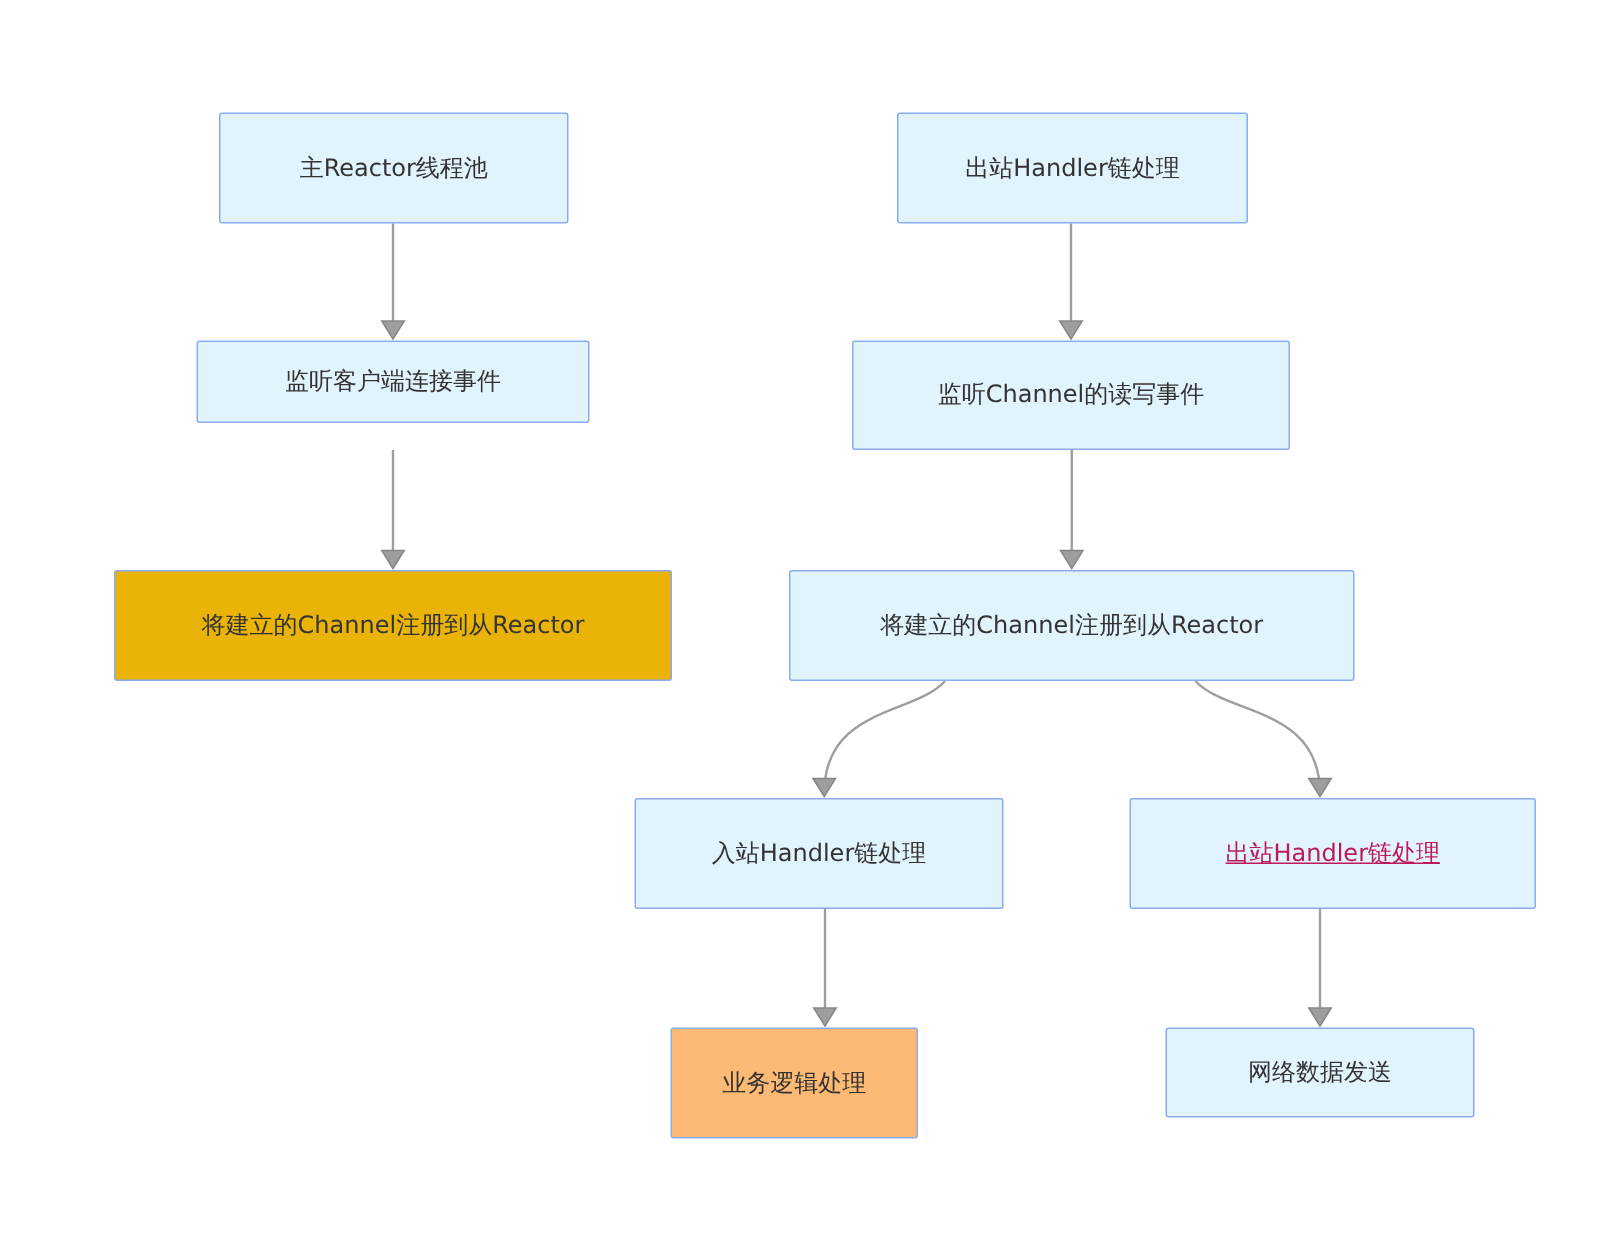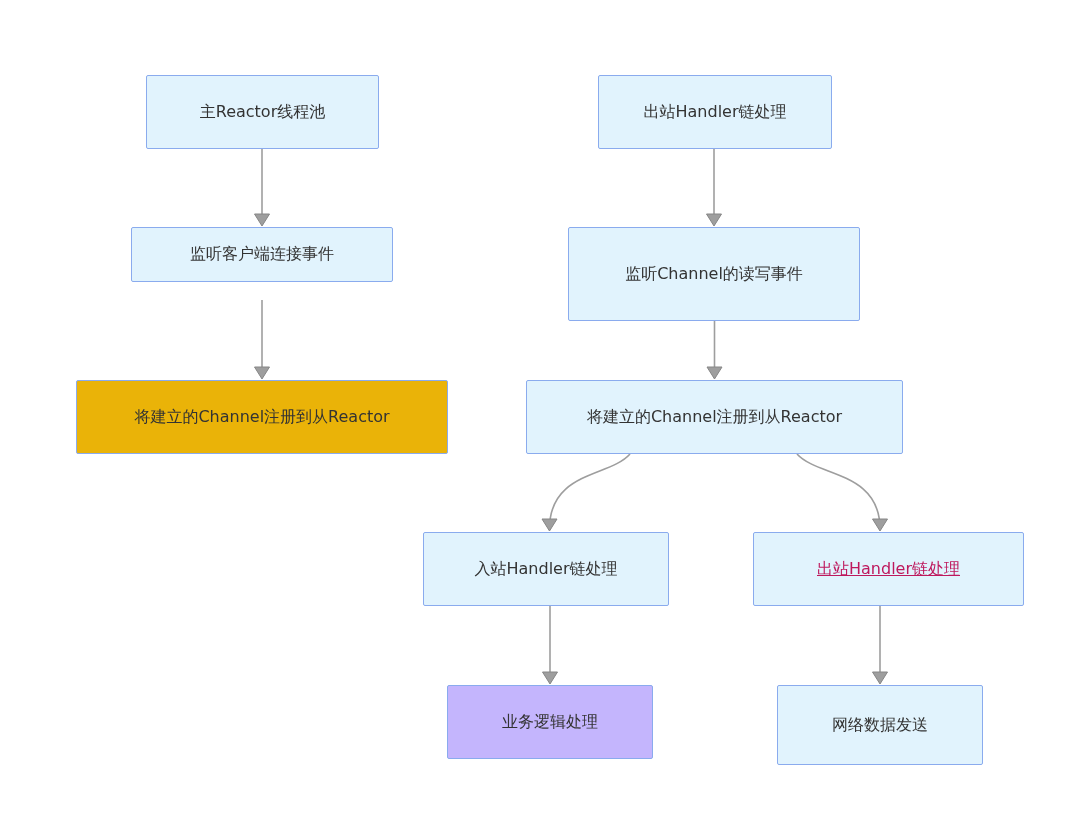--- a/index.html
+++ b/index.html
@@ -73,32 +73,32 @@
       </div>
       <div class="node" style="left: 131px; top: 227px; width: 262px; height: 55px; background: rgb(225, 243, 253); border-color: rgb(138, 171, 238); color: rgb(51, 51, 51);">
         <span class="node-label">监听客户端连接事件</span>
       </div>
       <div class="node" style="left: 76px; top: 380px; width: 372px; height: 74px; background: #eab308; border-color: rgb(138, 171, 238); color: rgb(51, 51, 51);">
         <span class="node-label">将建立的Channel注册到从Reactor</span>
       </div>
       <div class="node" style="left: 598px; top: 75px; width: 234px; height: 74px; background: rgb(225, 243, 253); border-color: rgb(138, 171, 238); color: rgb(51, 51, 51);">
         <span class="node-label">出站Handler链处理</span>
       </div>
-      <div class="node" style="left: 568px; top: 227px; width: 292px; height: 94px; background: rgb(225, 243, 253); border-color: rgb(138, 171, 238); color: rgb(51, 51, 51);">
+      <div class="node" style="left: 568px; top: 227px; width: 292px; height: 73px; background: rgb(225, 243, 253); border-color: rgb(138, 171, 238); color: rgb(51, 51, 51);">
         <span class="node-label">监听Channel的读写事件</span>
       </div>
       <div class="node" style="left: 526px; top: 380px; width: 377px; height: 74px; background: rgb(225, 243, 253); border-color: rgb(138, 171, 238); color: rgb(51, 51, 51);">
         <span class="node-label">将建立的Channel注册到从Reactor</span>
       </div>
       <div class="node" style="left: 423px; top: 532px; width: 246px; height: 74px; background: rgb(225, 243, 253); border-color: rgb(138, 171, 238); color: rgb(51, 51, 51);">
         <span class="node-label">入站Handler链处理</span>
       </div>
       <div class="node" style="left: 753px; top: 532px; width: 271px; height: 74px; background: rgb(225, 243, 253); border-color: rgb(138, 171, 238); color: #be185d; text-decoration: underline;">
         <span class="node-label">出站Handler链处理</span>
       </div>
-      <div class="node" style="left: 447px; top: 685px; width: 206px; height: 74px; background: #c4b5fd; border-color: rgb(138, 171, 238); color: rgb(51, 51, 51);">
+      <div class="node" style="left: 447px; top: 685px; width: 165px; height: 74px; background: #fdba74; border-color: rgb(138, 171, 238); color: rgb(51, 51, 51);">
         <span class="node-label">业务逻辑处理</span>
       </div>
-      <div class="node" style="left: 777px; top: 685px; width: 206px; height: 80px; background: rgb(225, 243, 253); border-color: rgb(138, 171, 238); color: rgb(51, 51, 51);">
+      <div class="node" style="left: 777px; top: 685px; width: 206px; height: 60px; background: rgb(225, 243, 253); border-color: rgb(138, 171, 238); color: rgb(51, 51, 51);">
         <span class="node-label">网络数据发送</span>
       </div>
     </div>
 </div>
 
 </body></html>

